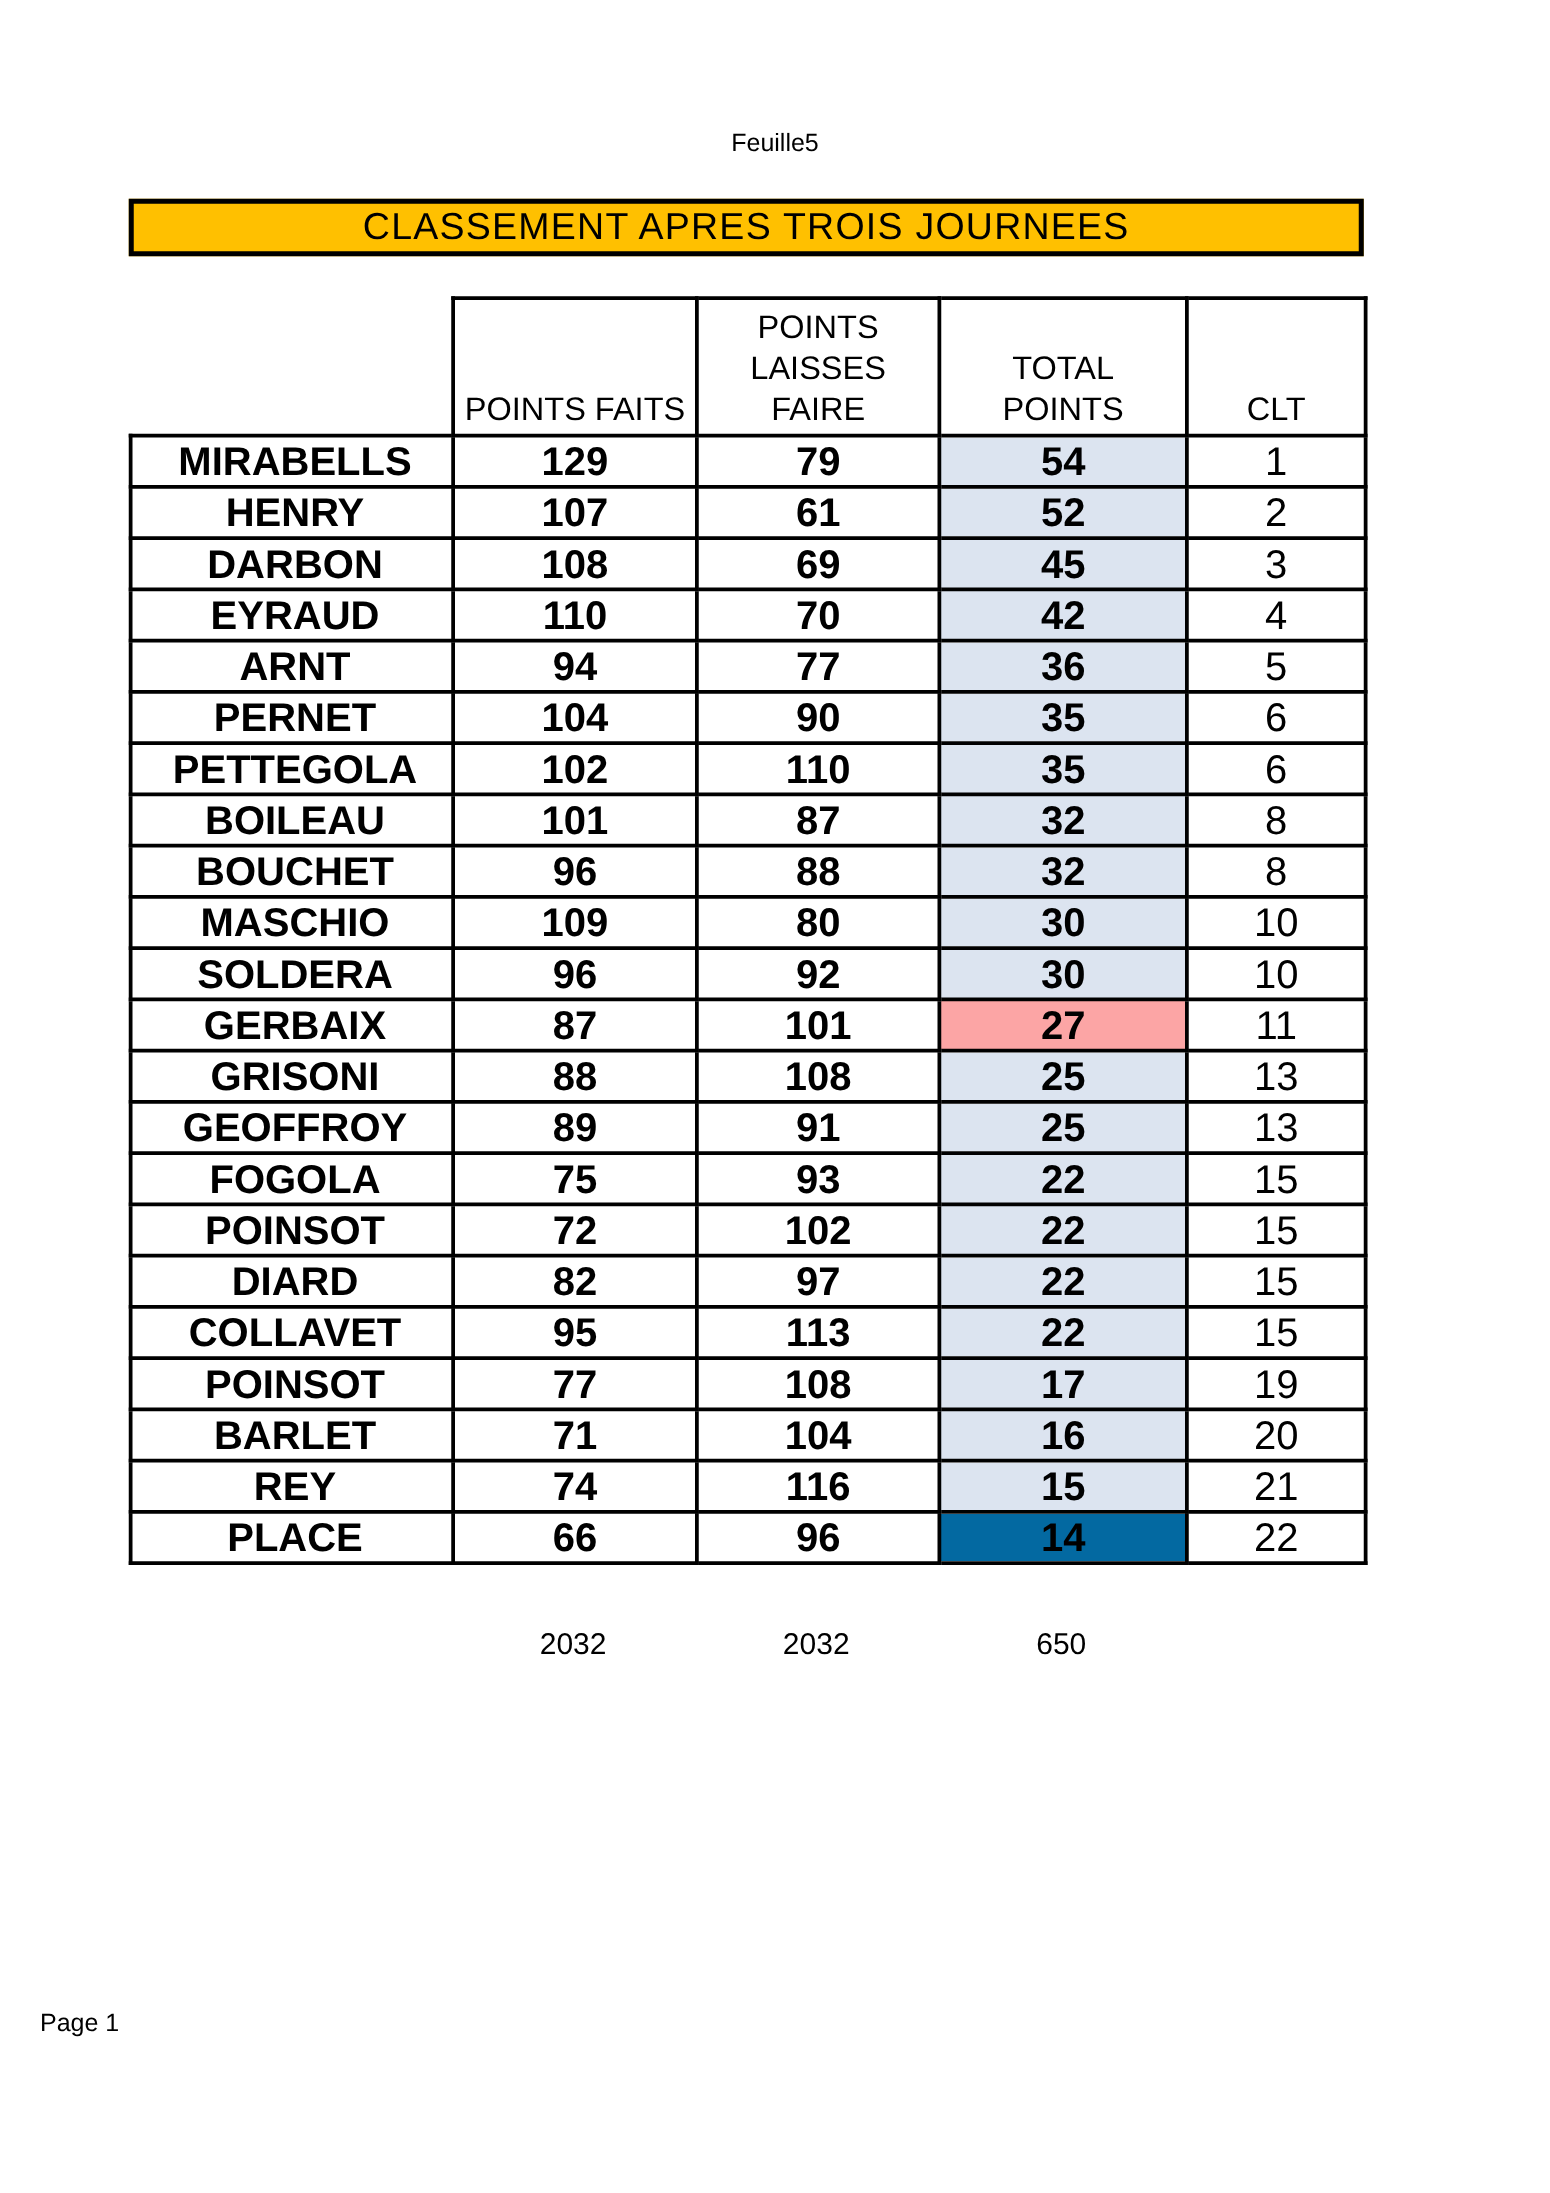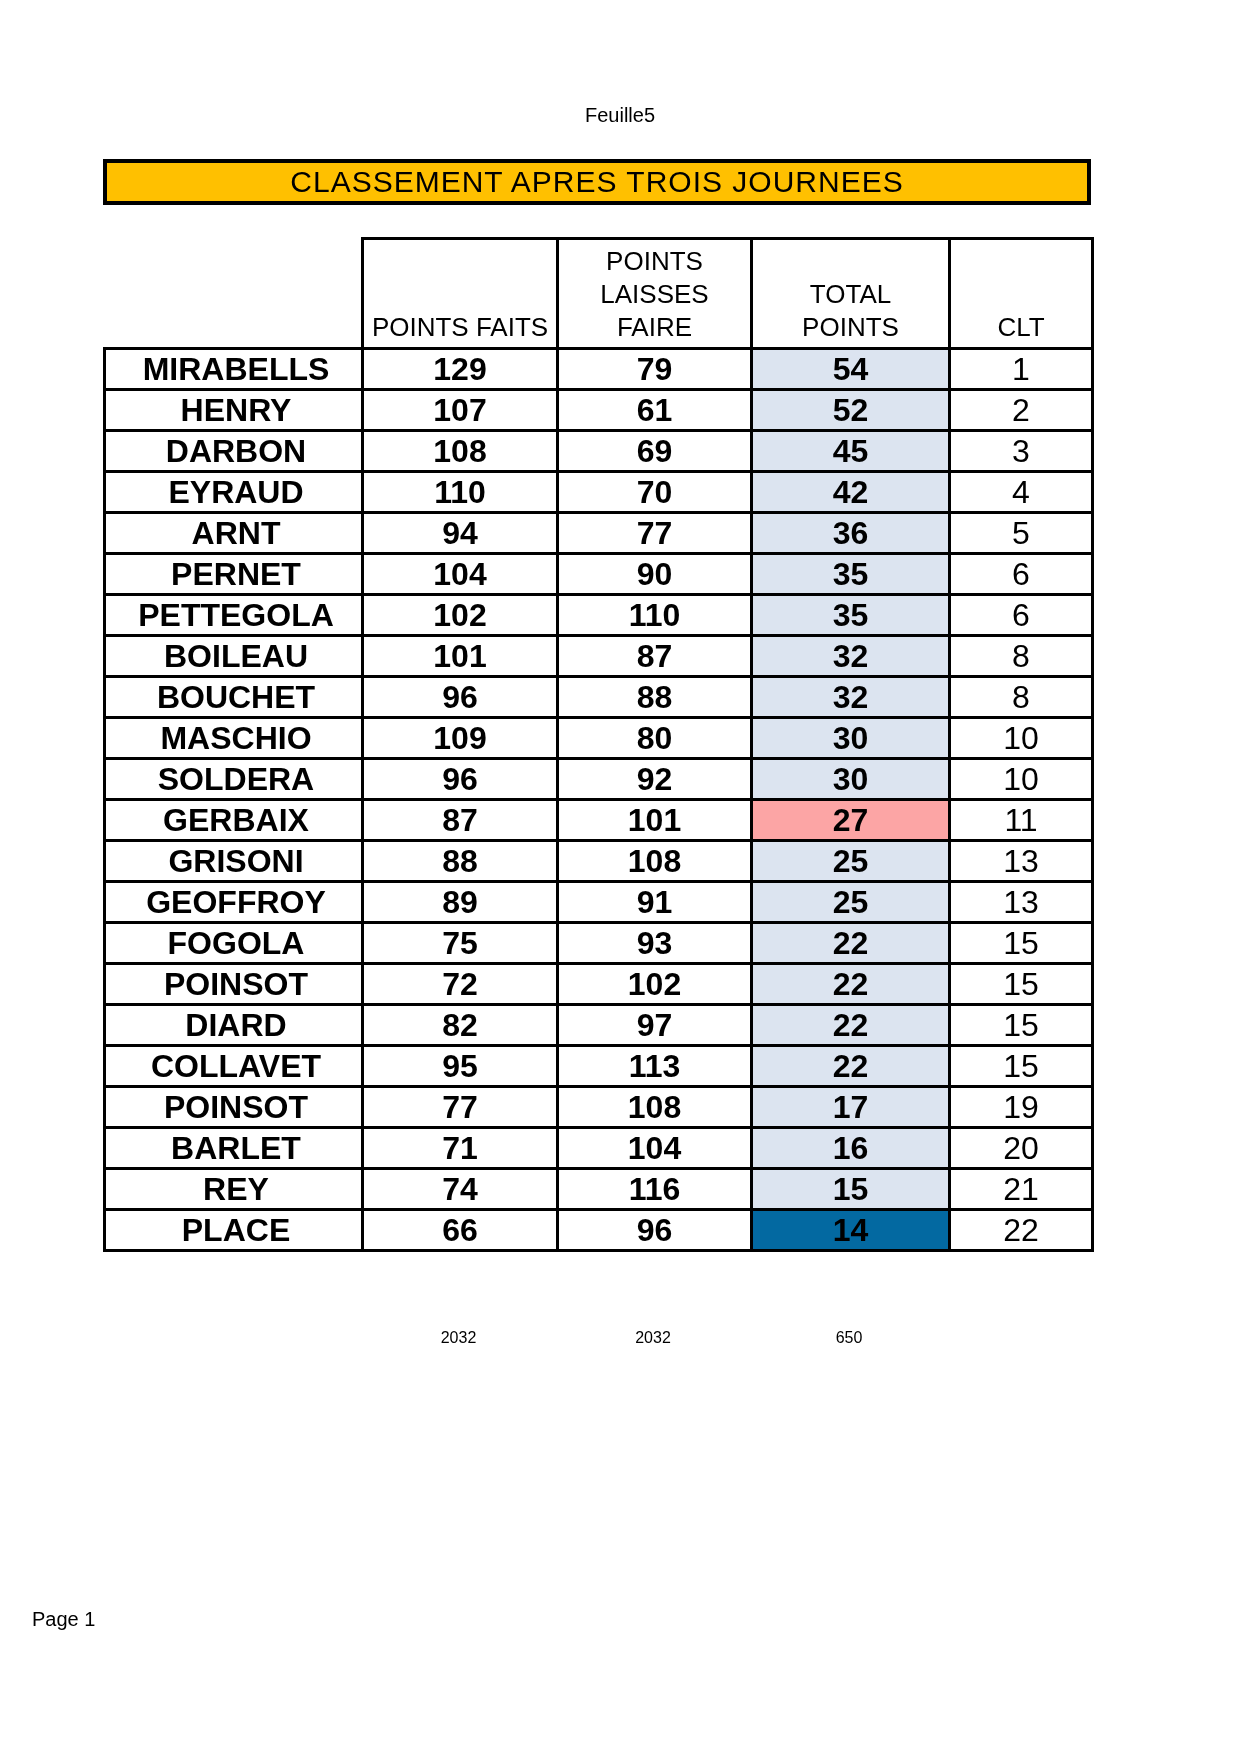--- a/index.html
+++ b/index.html
@@ -67,22 +67,22 @@
     text-align:center;
     padding-left:5px;
   }
   tbody td.total{
     background:#dce4f0;
   }
   tbody td.clt{
     font-weight:400;
   }
   .totals{
-    position:absolute;top:1329px;left:0;width:1240px;height:26px;
-    font-size:16px;
+    position:absolute;top:1302px;left:0;width:1240px;height:26px;
+    font-size:24px;
   }
   .totals span{
     position:absolute;display:inline-block;text-align:center;
   }
   .totals .t-pf{left:361px;width:195px;}
   .totals .t-plf{left:556px;width:194px;}
   .totals .t-tp{left:750px;width:198px;}
   .page-footer{
     position:absolute;top:1608px;left:0;width:1028px;
     text-align:left;font-size:20px;padding-left:32px;

